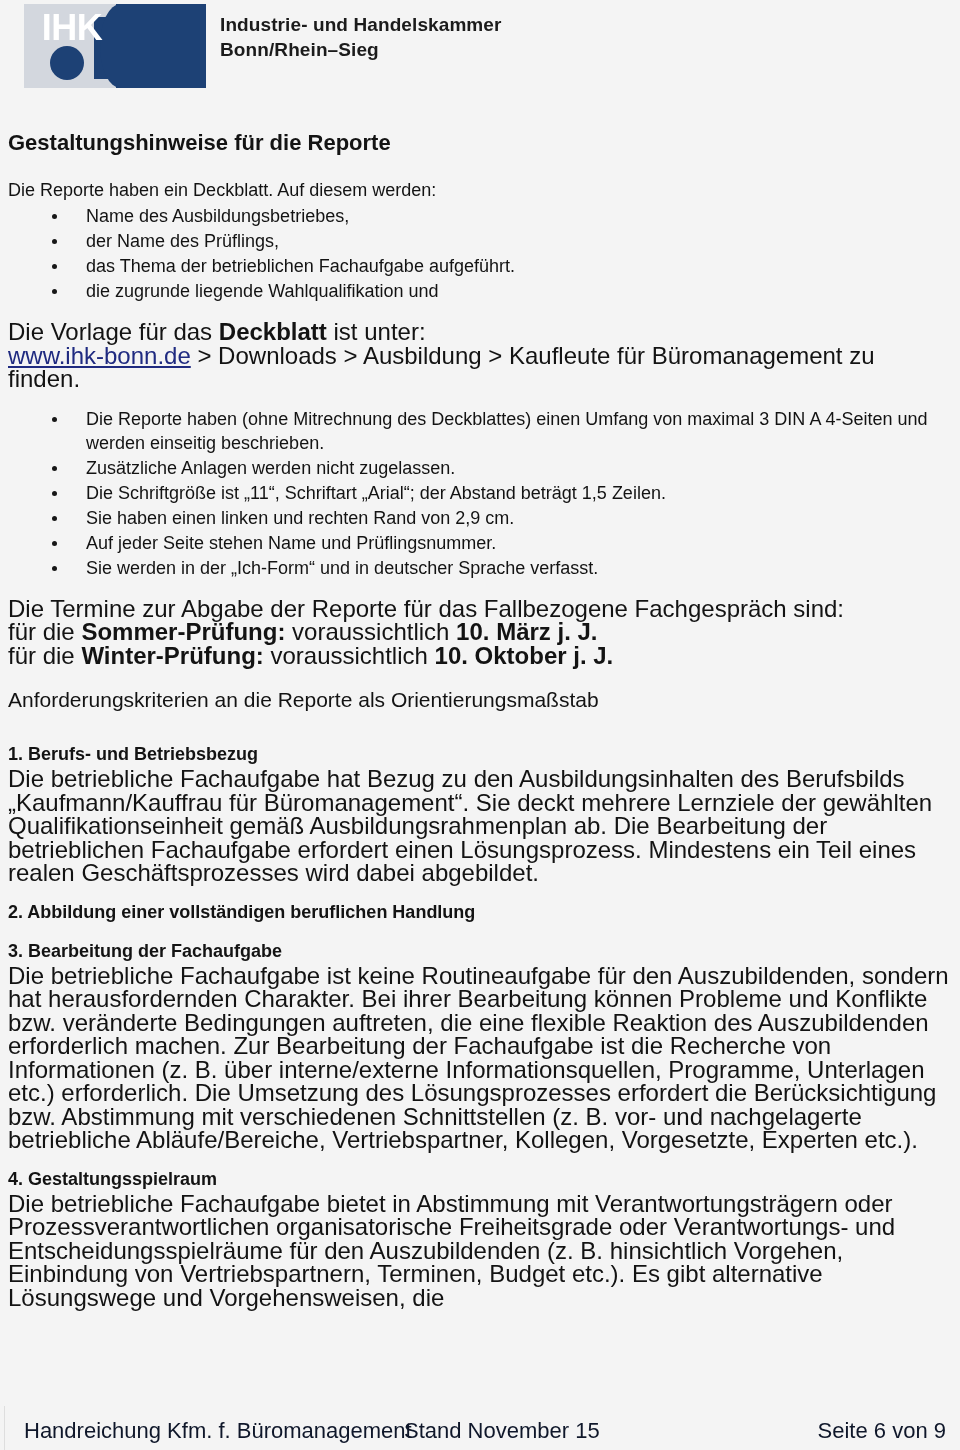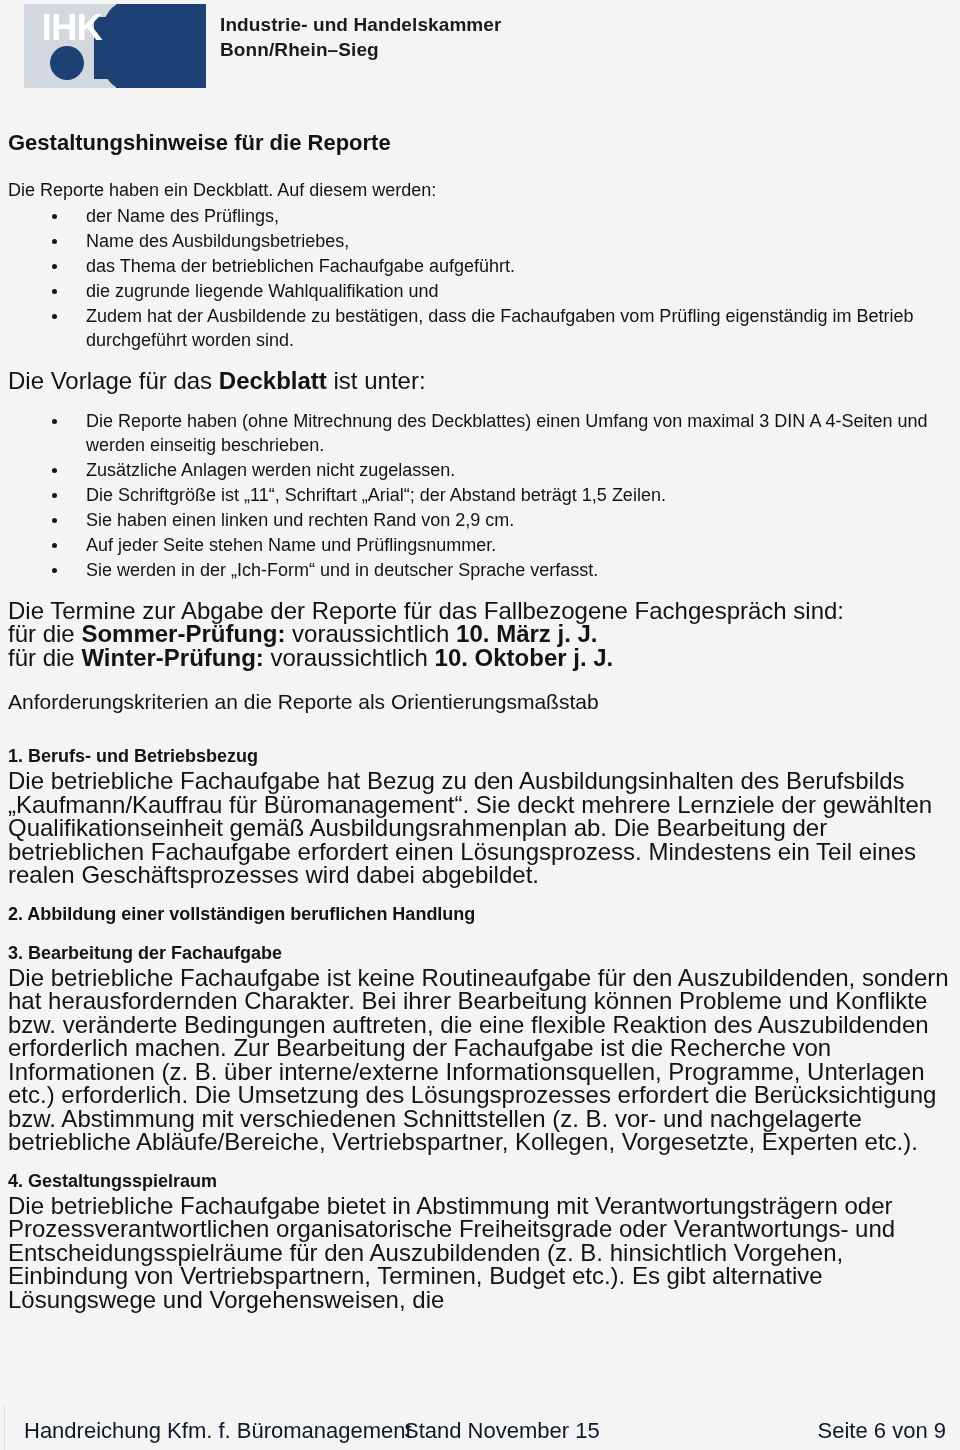--- a/index.html
+++ b/index.html
@@ -223,31 +223,31 @@
     </div>
   </div>
 
   <div class="content">
 
     <h1 class="doc-title">Gestaltungshinweise für die Reporte</h1>
 
     <p class="lead">Die Reporte haben ein Deckblatt. Auf diesem werden:</p>
 
     <ul class="bullets">
+      <li>Name des Ausbildungsbetriebes,</li>
       <li>der Name des Prüflings,</li>
-      <li>Name des Ausbildungsbetriebes,</li>
       <li>das Thema der betrieblichen Fachaufgabe aufgeführt.</li>
       <li>die zugrunde liegende Wahlqualifikation und</li>
-      <li>Zudem hat der Ausbildende zu bestätigen, dass die Fachaufgaben vom Prüfling eigenständig im Betrieb durchgeführt worden sind.</li>
     </ul>
 
     <div class="block-gap"></div>
 
     <p class="para"><span>Die Vorlage für das </span><strong>Deckblatt</strong><span> ist unter:</span></p>
 
+    <p class="para"><a class="doc-link" href="#">www.ihk-bonn.de</a><span> &gt; Downloads &gt; Ausbildung &gt; Kaufleute für Büromanagement zu finden.</span></p>
 
     <div class="block-gap"></div>
 
     <ul class="bullets wide">
       <li>Die Reporte haben (ohne Mitrechnung des Deckblattes) einen Umfang von maximal 3 DIN A 4-Seiten und werden einseitig beschrieben.</li>
       <li>Zusätzliche Anlagen werden nicht zugelassen.</li>
       <li>Die Schriftgröße ist „11“, Schriftart „Arial“; der Abstand beträgt 1,5 Zeilen.</li>
       <li>Sie haben einen linken und rechten Rand von 2,9 cm.</li>
       <li>Auf jeder Seite stehen Name und Prüflingsnummer.</li>
       <li>Sie werden in der „Ich-Form“ und in deutscher Sprache verfasst.</li>

